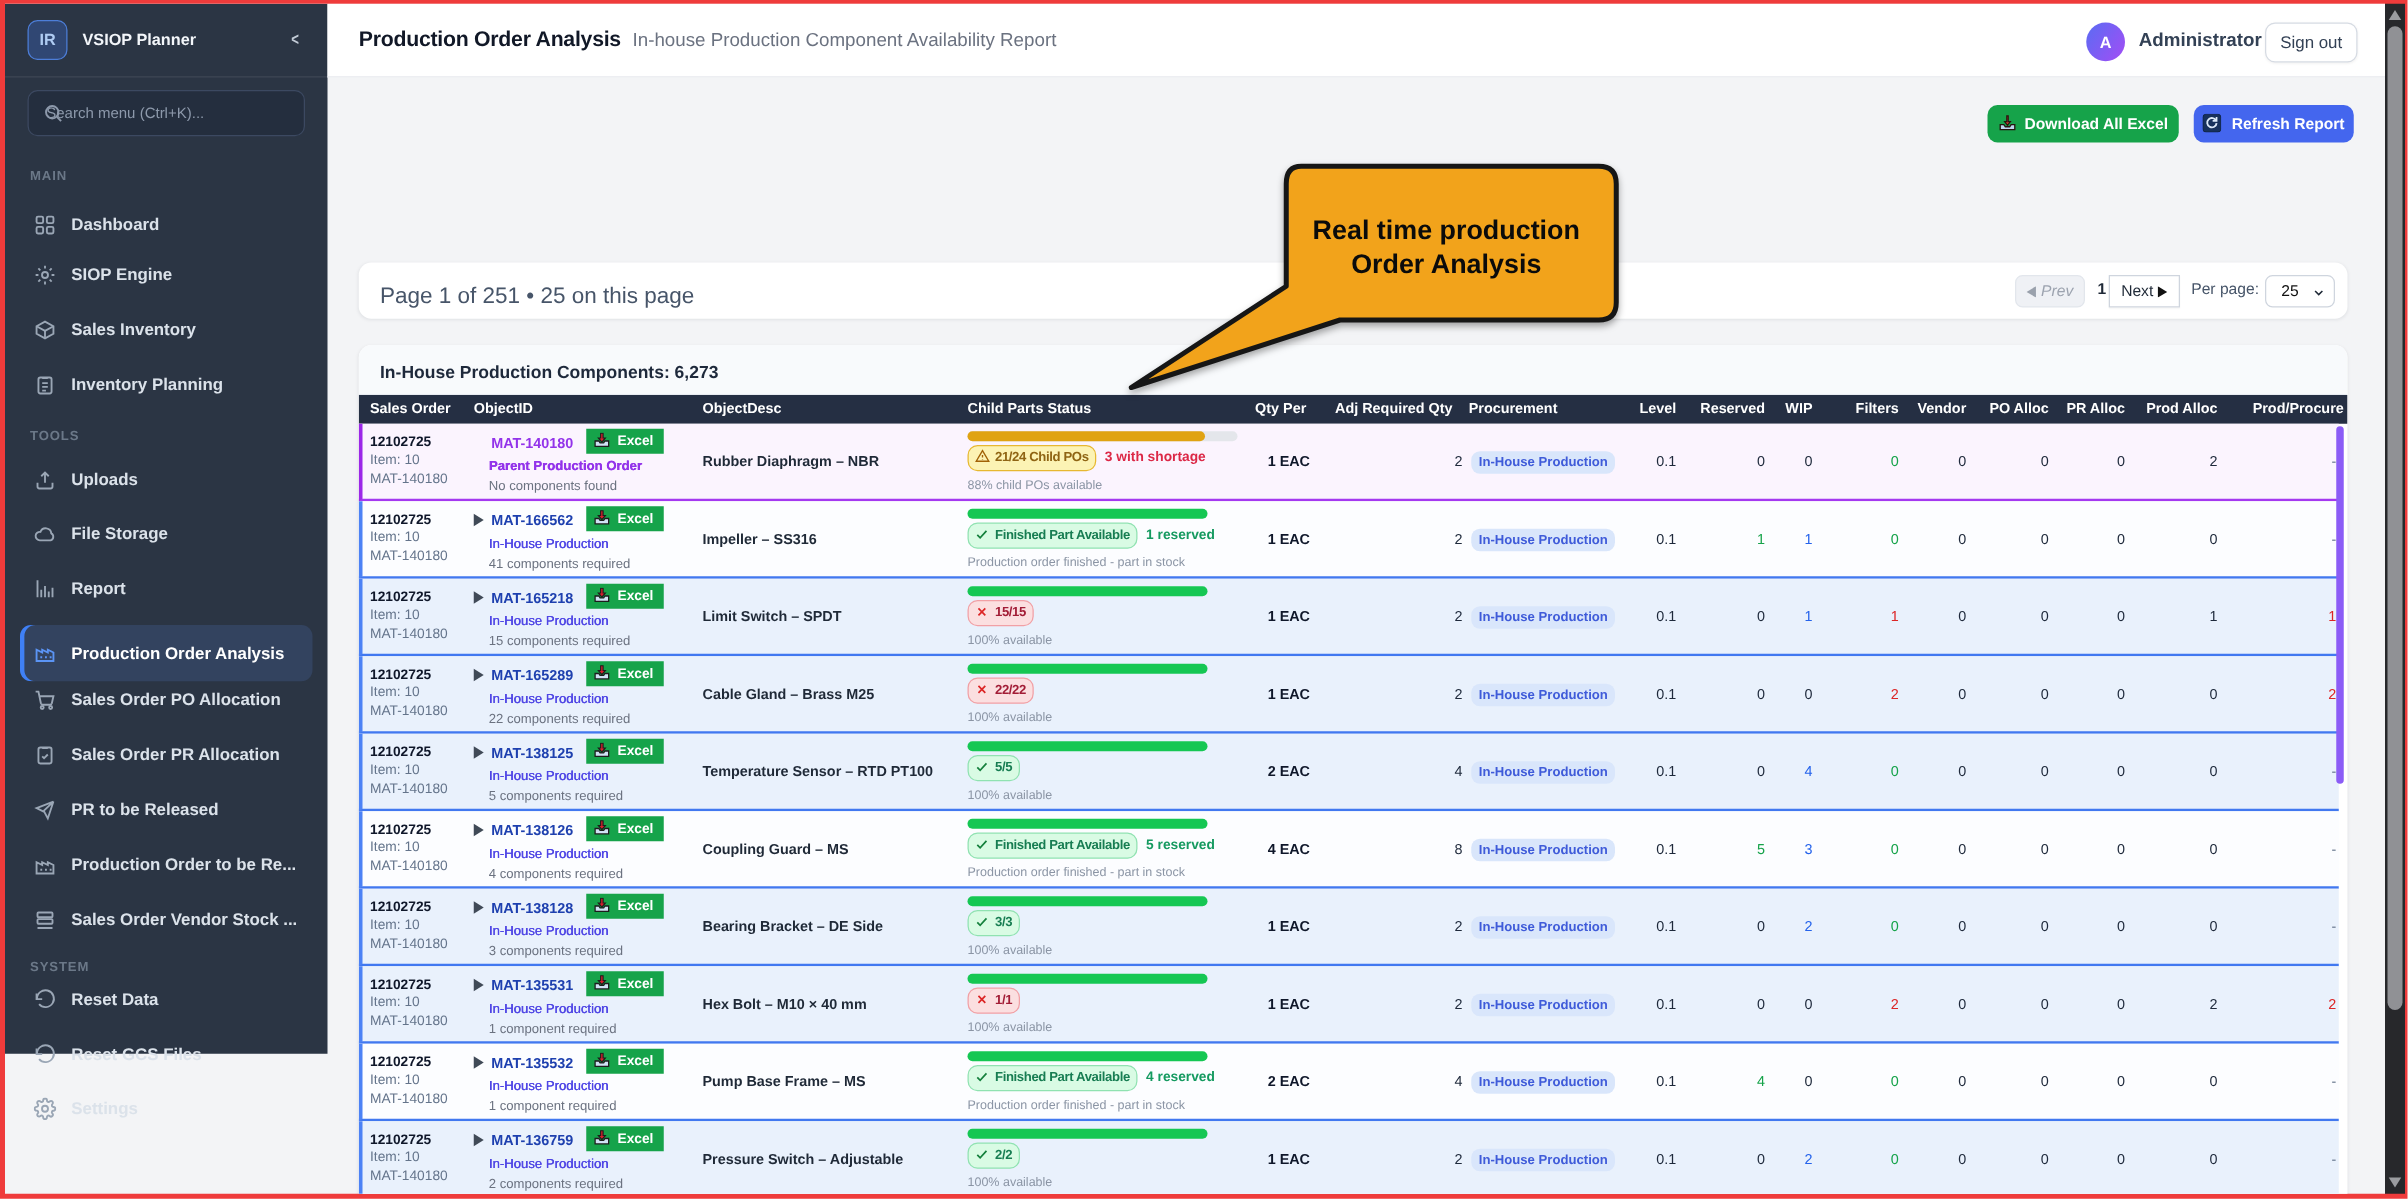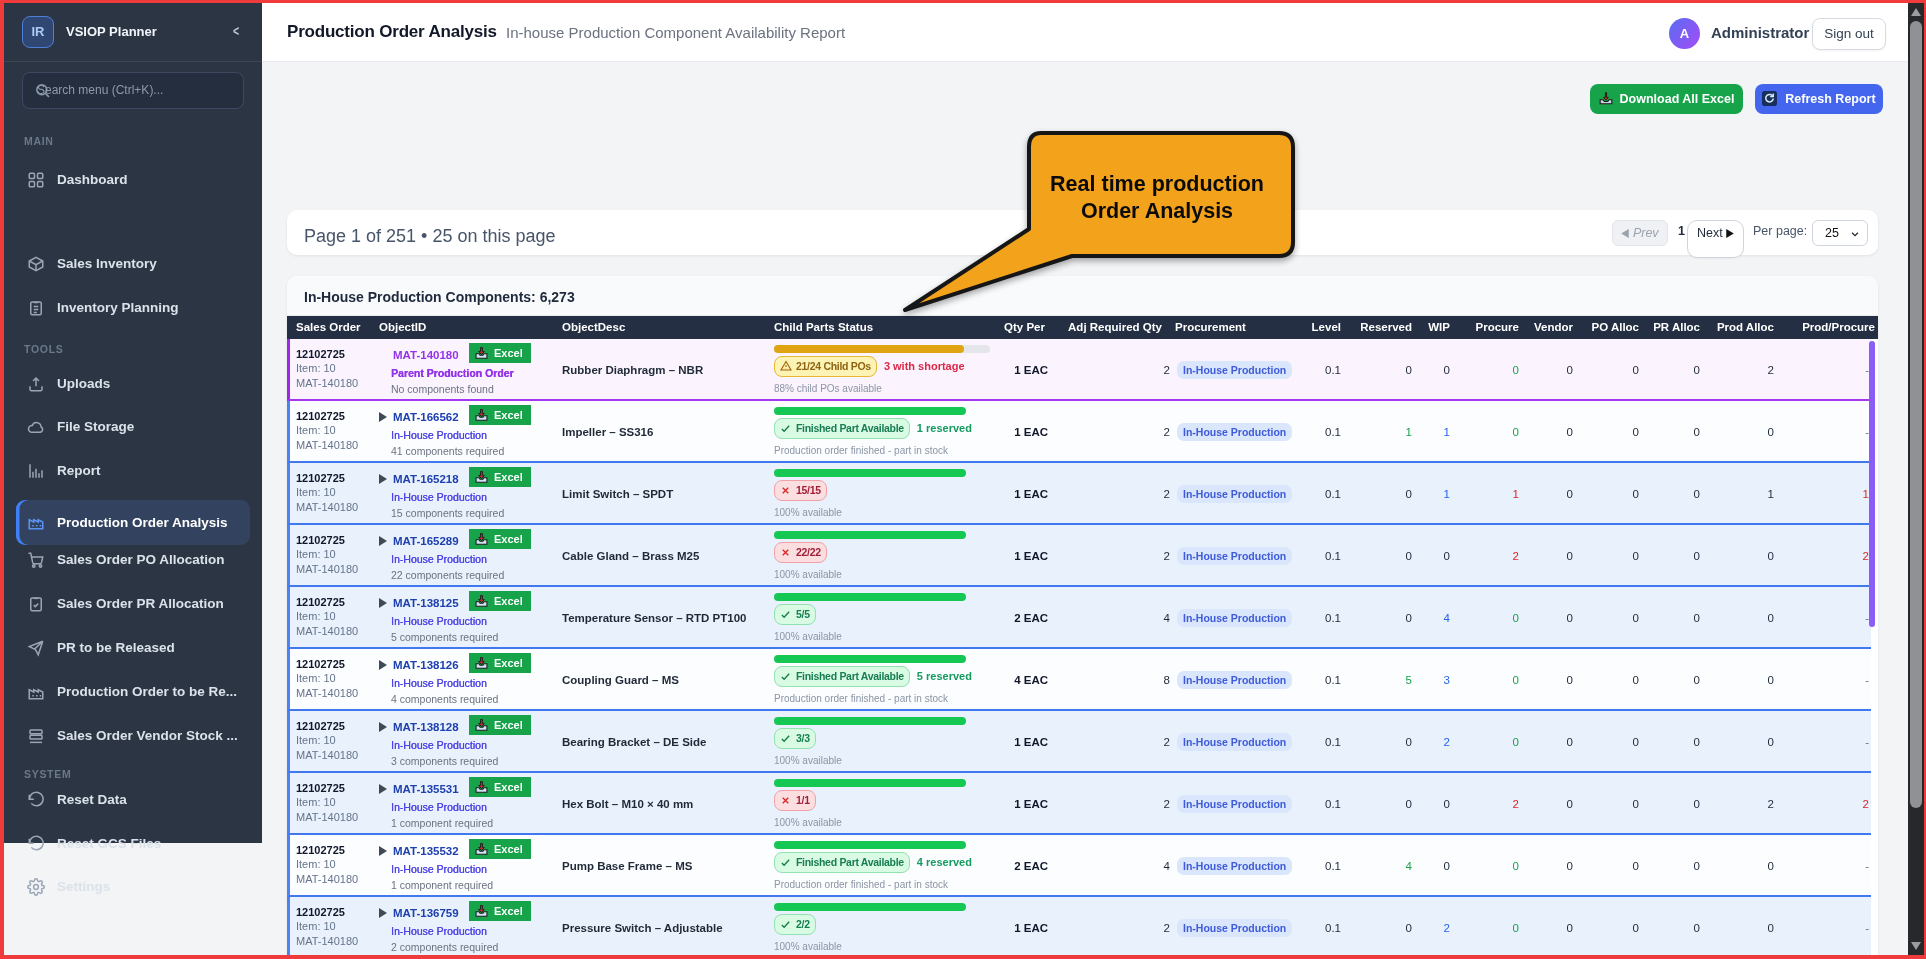--- a/index.html
+++ b/index.html
@@ -106,20 +106,27 @@
     <div class="slabel" style="top:132px">MAIN</div>
     <div class="sitem" style="top:157px">
         <svg width="18" height="18" viewBox="0 0 24 24" fill="none" stroke="#9aa6b5" stroke-width="2">
           <rect x="3" y="3" width="7" height="7" rx="1.5"></rect>
           <rect x="14" y="3" width="7" height="7" rx="1.5"></rect>
           <rect x="3" y="14" width="7" height="7" rx="1.5"></rect>
           <rect x="14" y="14" width="7" height="7" rx="1.5"></rect>
         </svg>
         <span class="t">Dashboard</span>
       </div>
+    <div class="sitem" style="top:197px">
+        <svg width="18" height="18" viewBox="0 0 24 24" fill="none" stroke="#9aa6b5" stroke-width="2">
+          <circle cx="12" cy="12" r="3.2"></circle>
+          <path d="M12 2v3M12 19v3M2 12h3M19 12h3M4.9 4.9l2.1 2.1M17 17l2.1 2.1M19.1 4.9L17 7M7 17l-2.1 2.1"></path>
+        </svg>
+        <span class="t">SIOP Engine</span>
+      </div>
     <div class="sitem" style="top:241px">
         <svg width="18" height="18" viewBox="0 0 24 24" fill="none" stroke="#9aa6b5" stroke-width="2">
           <path d="M21 8 L12 3 L3 8 L3 16 L12 21 L21 16 Z"></path>
           <path d="M3 8 L12 13 L21 8 M12 13 L12 21"></path>
         </svg>
         <span class="t">Sales Inventory</span>
       </div>
     <div class="sitem" style="top:285px">
         <svg width="18" height="18" viewBox="0 0 24 24" fill="none" stroke="#9aa6b5" stroke-width="2">
           <rect x="5" y="4" width="14" height="17" rx="2"></rect>
@@ -233,21 +240,21 @@
             <path d="M17.5 9a6 6 0 1 0 .5 3"></path>
             <path d="M18 4v5h-5" stroke-width="2.2"></path>
           </g>
         </svg>Refresh Report</div>
     <div class="card" id="pager">
       <div class="pl">Page 1 of 251 • 25 on this page</div>
       <div style="position:absolute;left:1325px;top:10px;width:56px;height:26px;background:#eff1f5;border:1px solid #e2e6ec;border-radius:6px;color:#9ca3af;font-size:12.5px;line-height:24px;text-align:center;font-style:italic;"><svg width="8" height="9" viewBox="0 0 10 12" style="vertical-align:-1px">
             <path d="M10 0v12L0 6z" fill="#9aa1ac"></path>
           </svg> Prev</div>
       <div style="position:absolute;left:1391px;top:14px;font-size:12.5px;font-weight:bold;color:#1f2937;">1</div>
-      <div style="position:absolute;left:1400px;top:10px;width:57px;height:38px;background:#fff;border:1px solid #cfd5de;border-radius:10px;color:#1f2937;font-size:12.5px;line-height:24px;text-align:center;box-shadow:0 1px 1px rgba(0,0,0,.04);">Next <svg width="8" height="9" viewBox="0 0 10 12" style="vertical-align:-1px">
+      <div style="position:absolute;left:1400px;top:10px;width:57px;height:26px;background:#fff;border:1px solid #cfd5de;border-radius:0;color:#1f2937;font-size:12.5px;line-height:24px;text-align:center;box-shadow:0 1px 1px rgba(0,0,0,.04);">Next <svg width="8" height="9" viewBox="0 0 10 12" style="vertical-align:-1px">
             <path d="M0 0v12l10-6z" fill="#111"></path>
           </svg></div>
       <div style="position:absolute;left:1466px;top:14px;font-size:12.5px;color:#475569;">Per page:</div>
       <div style="position:absolute;left:1525px;top:10px;width:56px;height:26px;background:#fff;border:1px solid #cfd5de;border-radius:6px;font-size:12.5px;color:#111;line-height:24px;">
         <span style="margin-left:12px">25</span>
         <svg style="position:absolute;right:7px;top:8px" width="10" height="10" viewBox="0 0 24 24" fill="none" stroke="#1f2937" stroke-width="3">
             <path d="M5 9l7 7 7-7"></path>
           </svg>
       </div>
     </div>
@@ -258,21 +265,21 @@
         <div style="left:9px">Sales Order</div>
         <div style="left:92px">ObjectID</div>
         <div style="left:275px">ObjectDesc</div>
         <div style="left:487px">Child Parts Status</div>
         <div style="left:678px;width:80px;text-align:right">Qty Per</div>
         <div style="left:745px;width:130px;text-align:right">Adj Required Qty</div>
         <div style="left:888px">Procurement</div>
         <div class="n lv">Level</div>
         <div class="n rs">Reserved</div>
         <div class="n wp">WIP</div>
-        <div class="n sh">Procure</div>
+        <div class="n sh">Filters</div>
         <div class="n vd">Vendor</div>
         <div class="n po">PO Alloc</div>
         <div class="n pr">PR Alloc</div>
         <div class="n pa">Prod Alloc</div>
         <div class="n pp">Prod/Procure</div>
       </div>
       <div id="rows">
       <div class="trow parent" style="top:63px">
         <div class="c1">
               <div class="l1">12102725</div>

